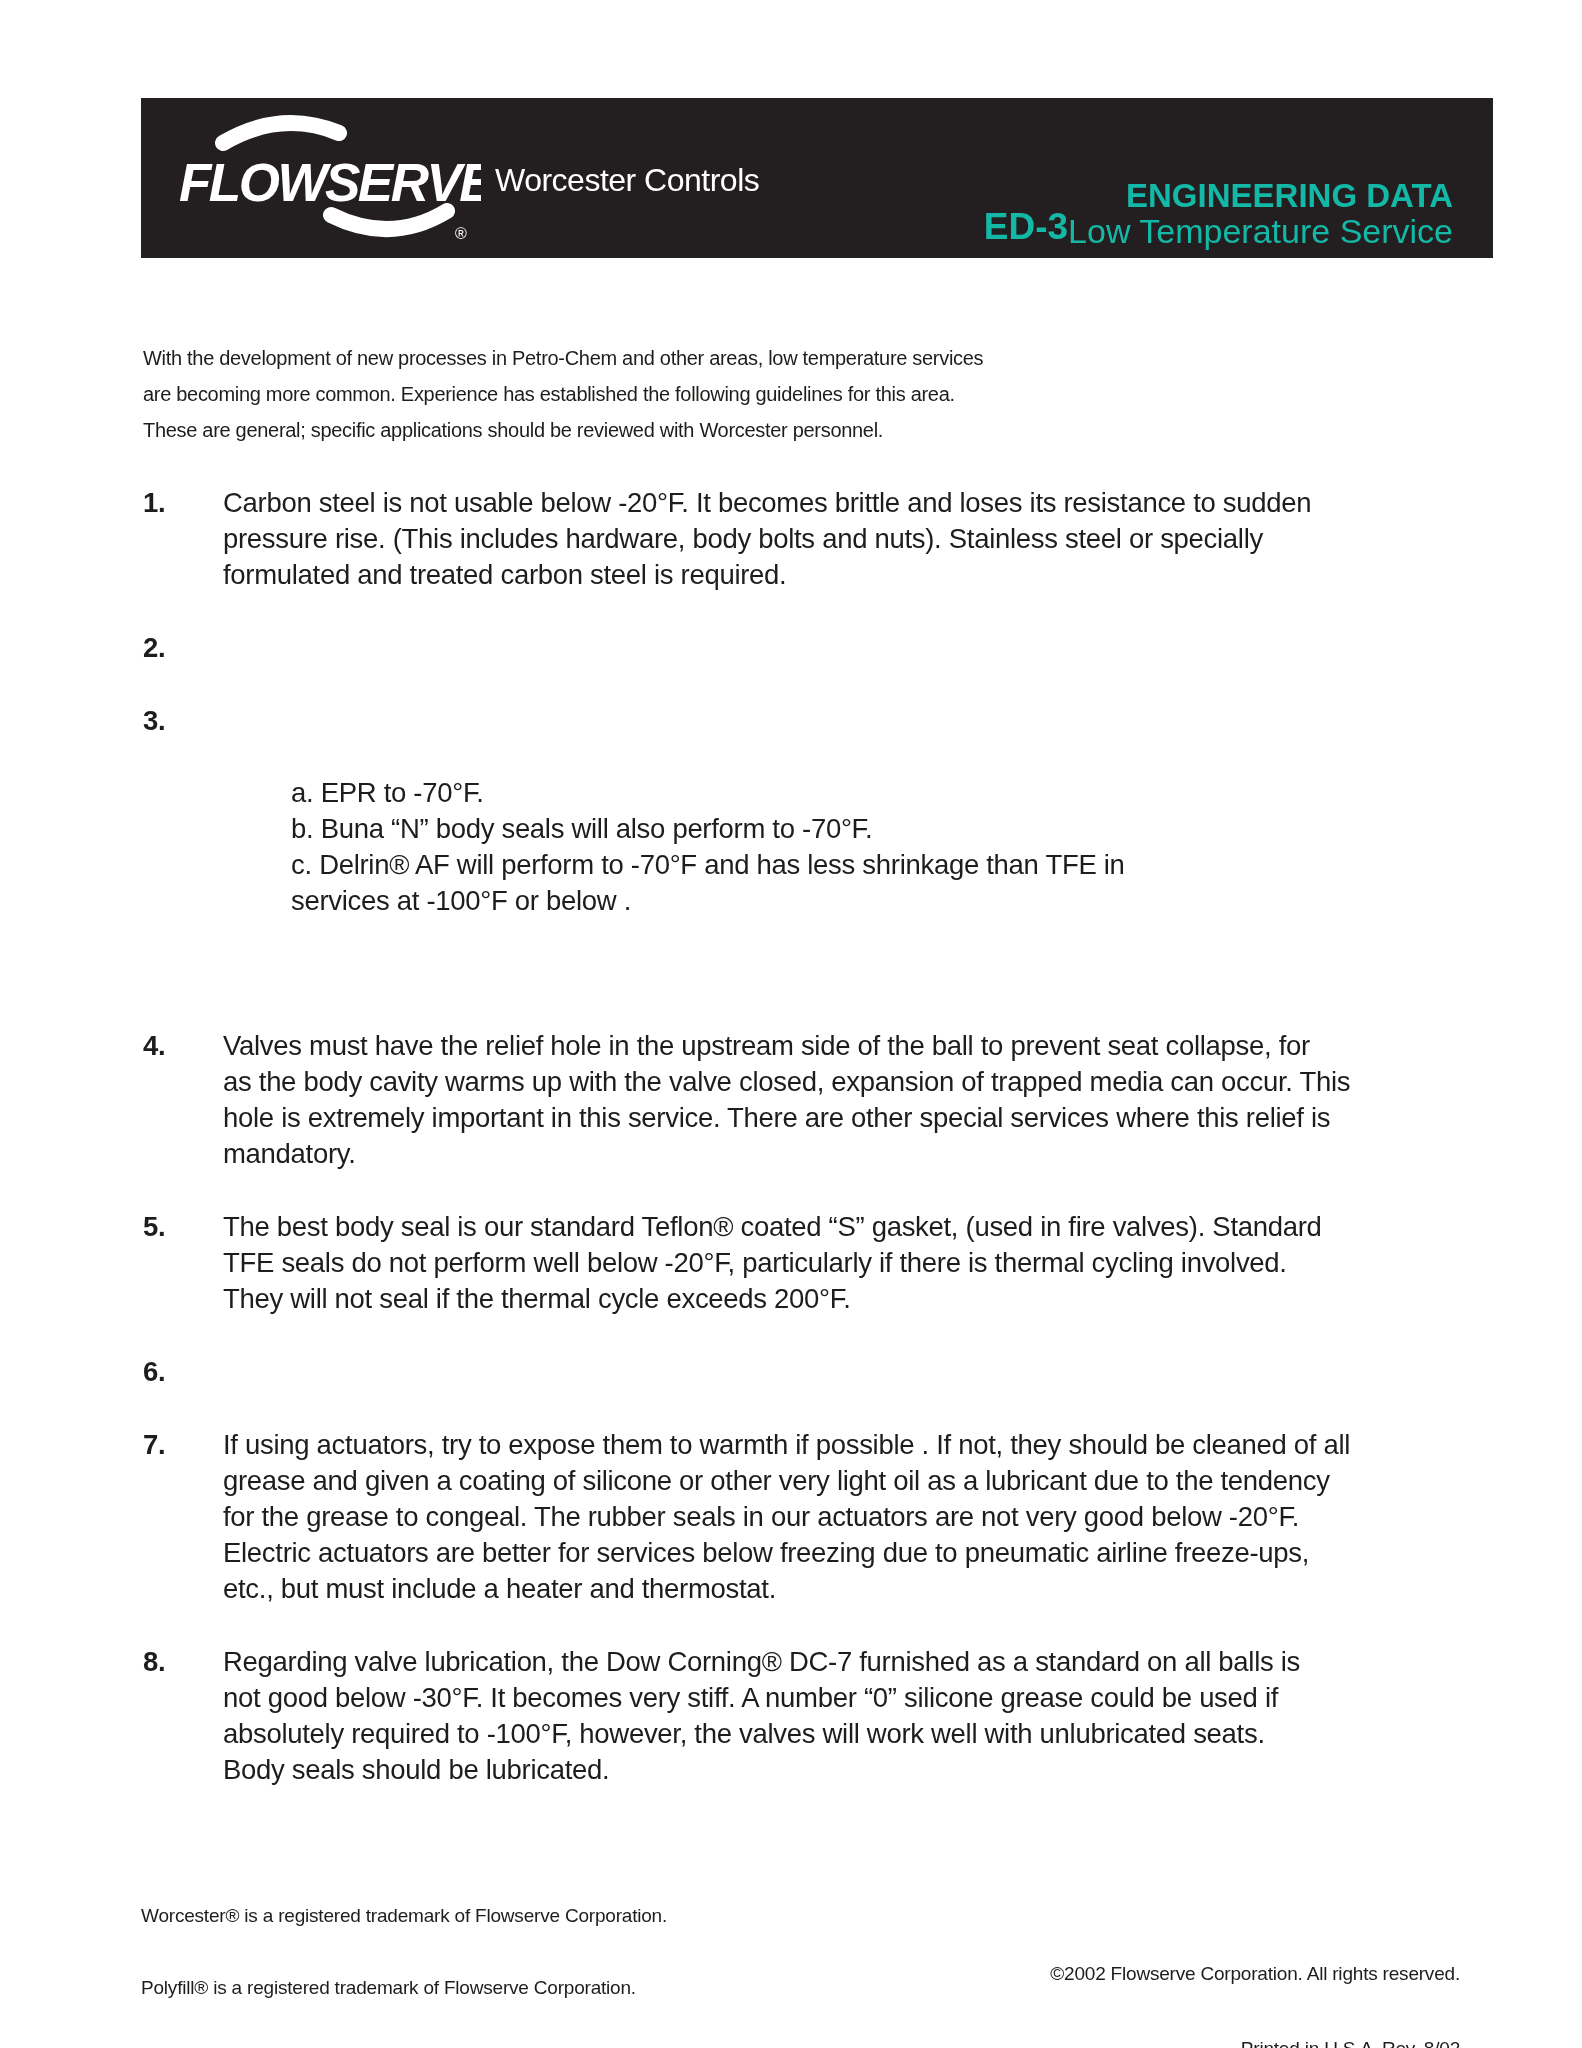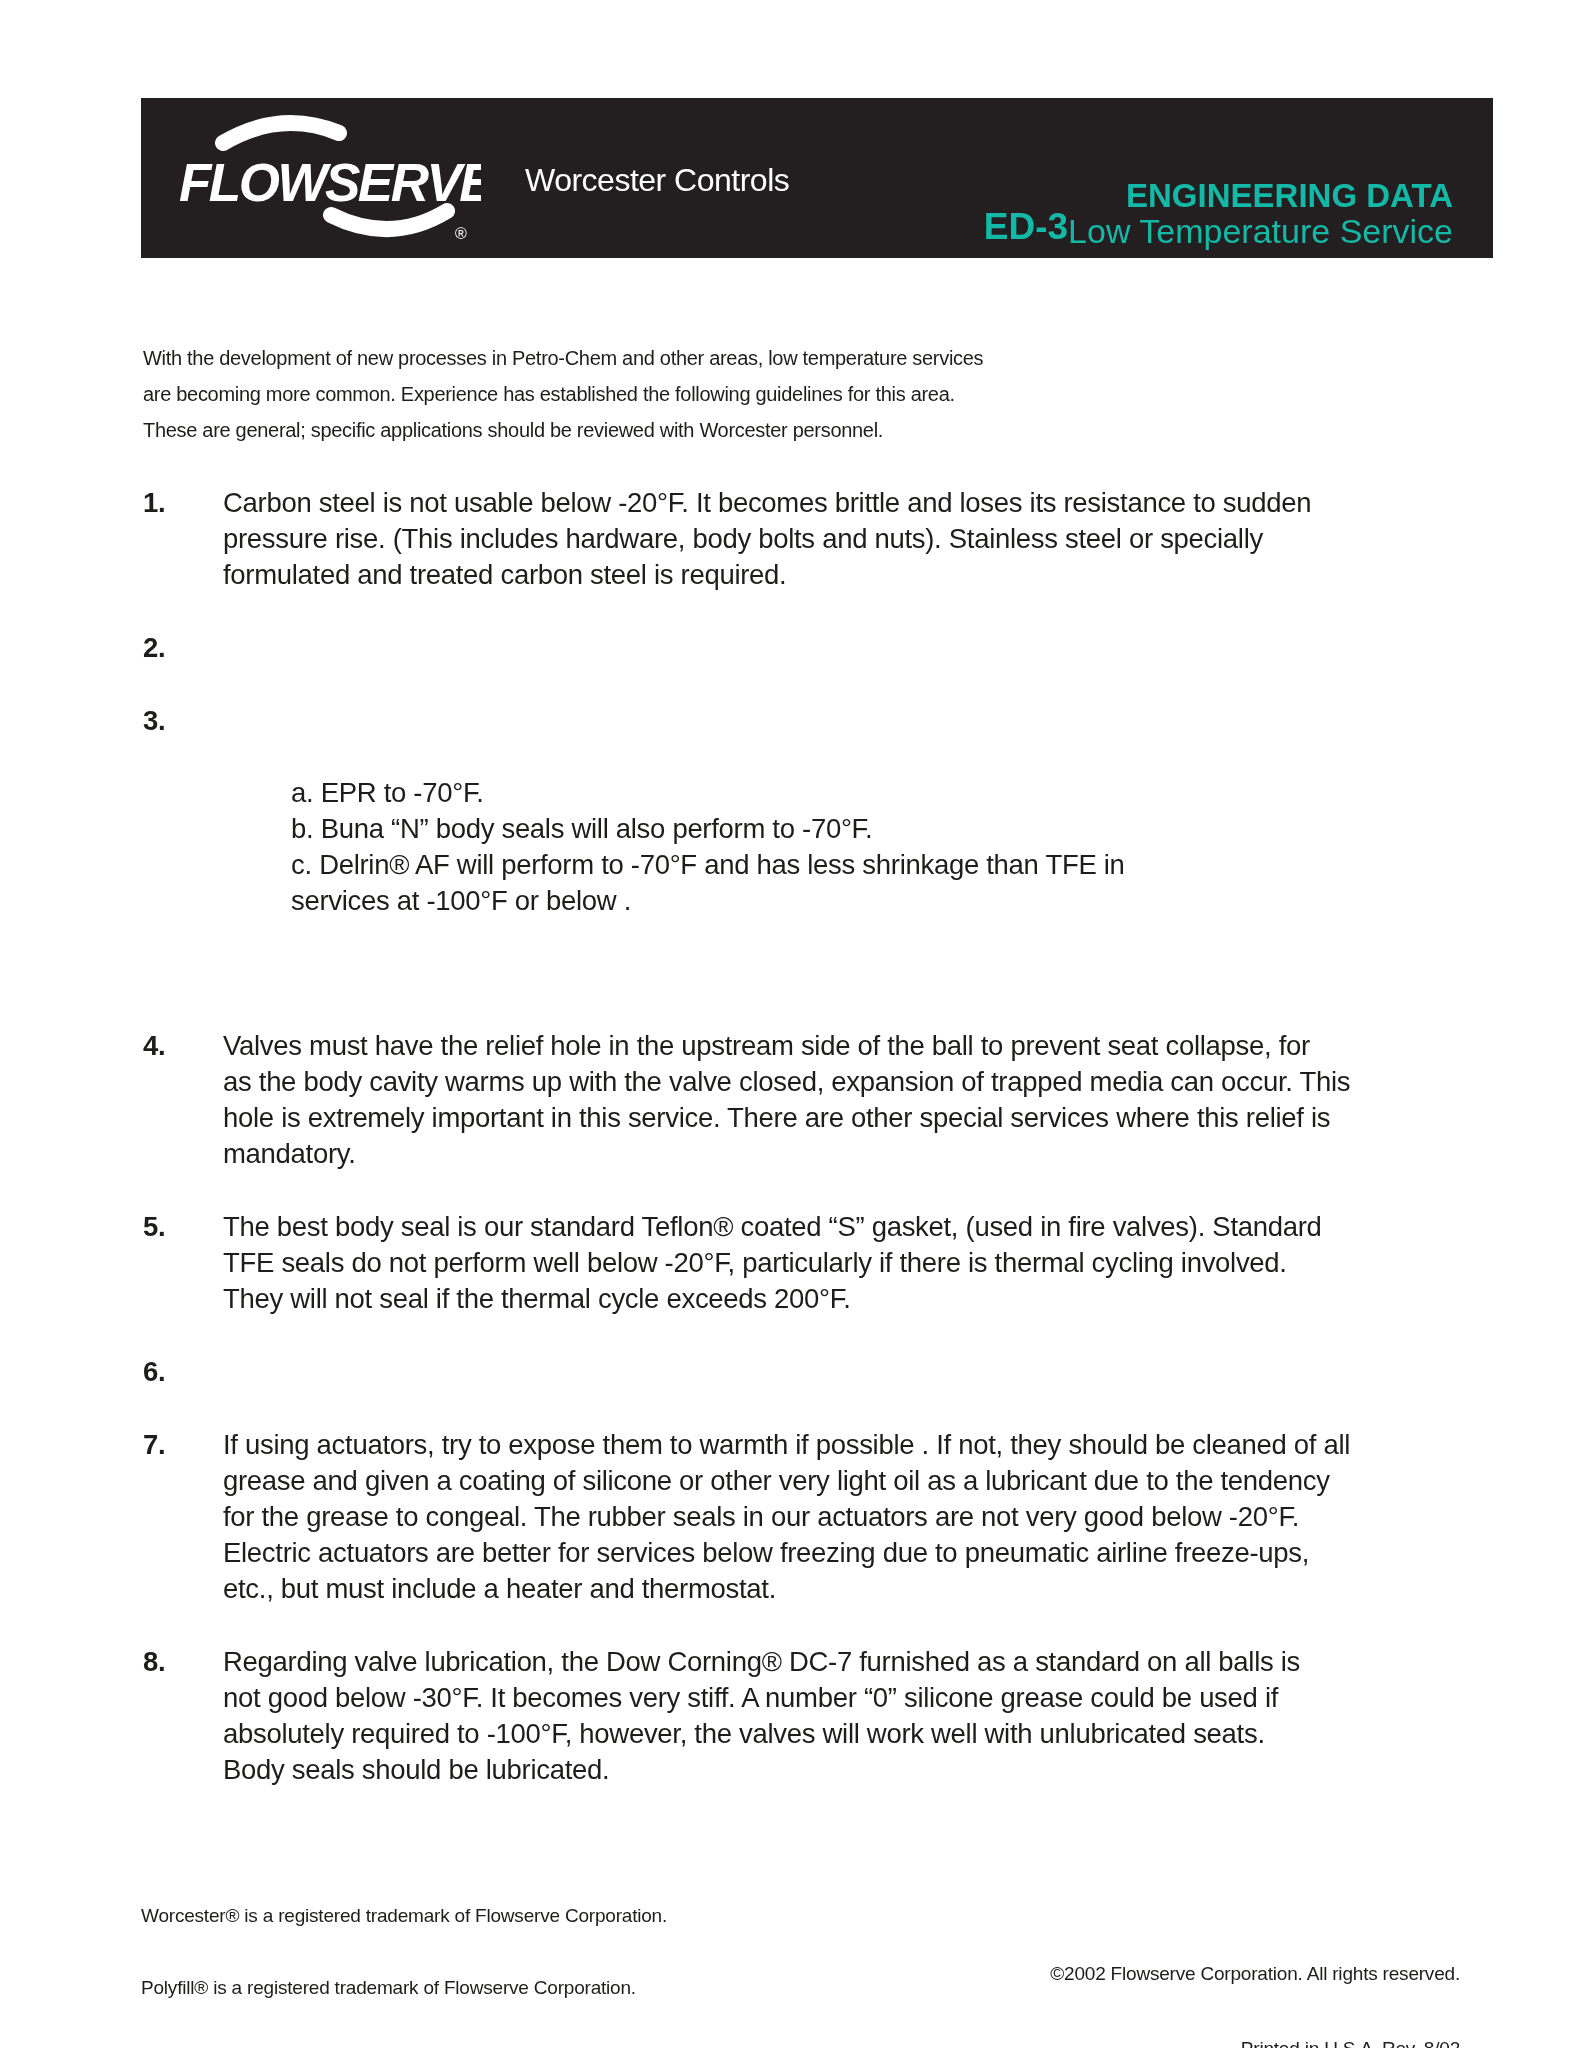--- a/index.html
+++ b/index.html
@@ -21,21 +21,21 @@
     background: #231f20;
     box-sizing: border-box;
     display: flex;
     align-items: center;
     justify-content: space-between;
     padding: 0 40px 0 38px;
   }
   .brand-group {
     display: flex;
     align-items: center;
-    gap: 44px;
+    gap: 14px;
   }
   .division-title {
     color: #ffffff;
     font-size: 32px;
     font-weight: 400;
     letter-spacing: -0.5px;
     white-space: pre;
     margin-top: 4px;
   }
   .header-right {

